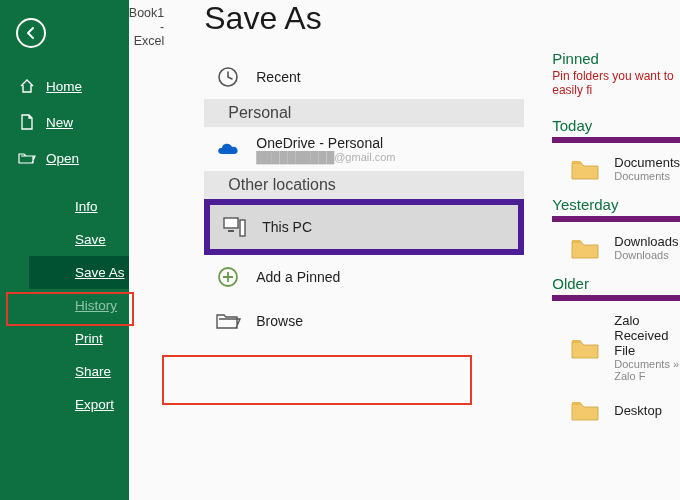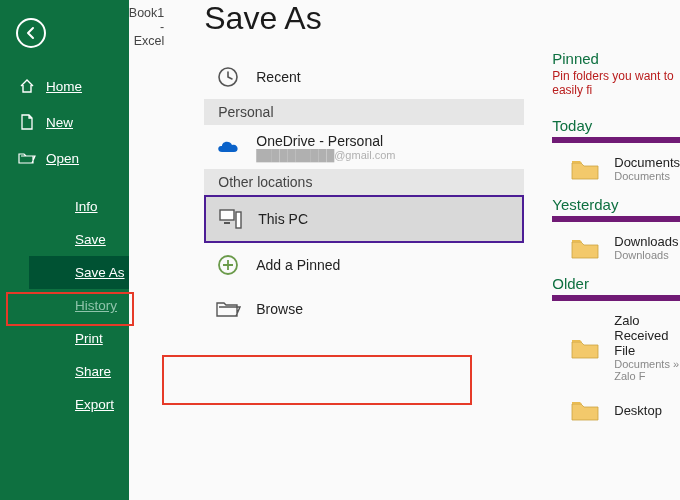--- a/index.html
+++ b/index.html
@@ -14,26 +14,26 @@
   .sidebar-item.noicon { padding-left: 46px; margin-left: 29px; }
   .sidebar-divider { height: 14px; }
   .red-box-1 { position: absolute; left: 6px; top: 292px; width: 128px; height: 34px; border: 2.5px solid #e63a28; pointer-events: none; }
   .red-box-2 { position: absolute; left: 162px; top: 355px; width: 310px; height: 50px; border: 2.5px solid #e63a28; pointer-events: none; }
   .main { flex: 1; display: flex; flex-direction: row; background: #fafafa; }
   .titlebar { text-align: right; padding: 6px 12px 0 0; font-size: 12.5px; color: #444; }
   .content { display: flex; flex: 1; padding-left: 28px; }
   .left-col { width: 320px; display: flex; flex-direction: column; }
   .page-title { font-size: 32px; font-weight: 400; color: #1a1a1a; margin-bottom: 18px; }
   .loc-item { display: flex; align-items: center; gap: 14px; padding: 8px 10px; min-height: 44px; }
-  .loc-item.selected { background: #d9d9d9; border: 2px solid #4c1d95; }
+  .loc-item.selected { background: #d9d9d9; border: 6px solid #4c1d95; }
   .loc-item .loc-icon { width: 28px; height: 28px; display: flex; align-items: center; justify-content: center; color: #555; flex-shrink: 0; }
   .loc-item .loc-text { display: flex; flex-direction: column; }
   .loc-item .loc-title { font-size: 14px; color: #222; }
   .loc-item .loc-sub { font-size: 11px; color: #b0b0b0; filter: blur(0.6px); }
-  .section-header { background: #e6e6e6; padding: 5px 14px; font-size: 14px; color: #444; }
+  .section-header { background: #e6e6e6; padding: 5px 24px; font-size: 16px; color: #444; }
   .right-col { flex: 1; padding-left: 28px; padding-top: 50px; display: flex; flex-direction: column; }
   .pinned-title { font-size: 15px; color: #0e7040; margin-bottom: 2px; }
   .pinned-desc { font-size: 12px; color: #b91c1c; margin-bottom: 14px; }
   .group-title { font-size: 15px; color: #0e7040; margin-top: 6px; margin-bottom: 4px; border-bottom: 6px solid #701a75; padding-bottom: 3px; }
   .folder-row { display: flex; align-items: center; gap: 14px; padding: 8px 0 8px 18px; cursor: pointer; }
   .folder-icon { width: 30px; height: 24px; }
   .folder-text { display: flex; flex-direction: column; }
   .folder-name { font-size: 13px; color: #222; }
   .folder-path { font-size: 11px; color: #888; }
   svg { display: block; }

